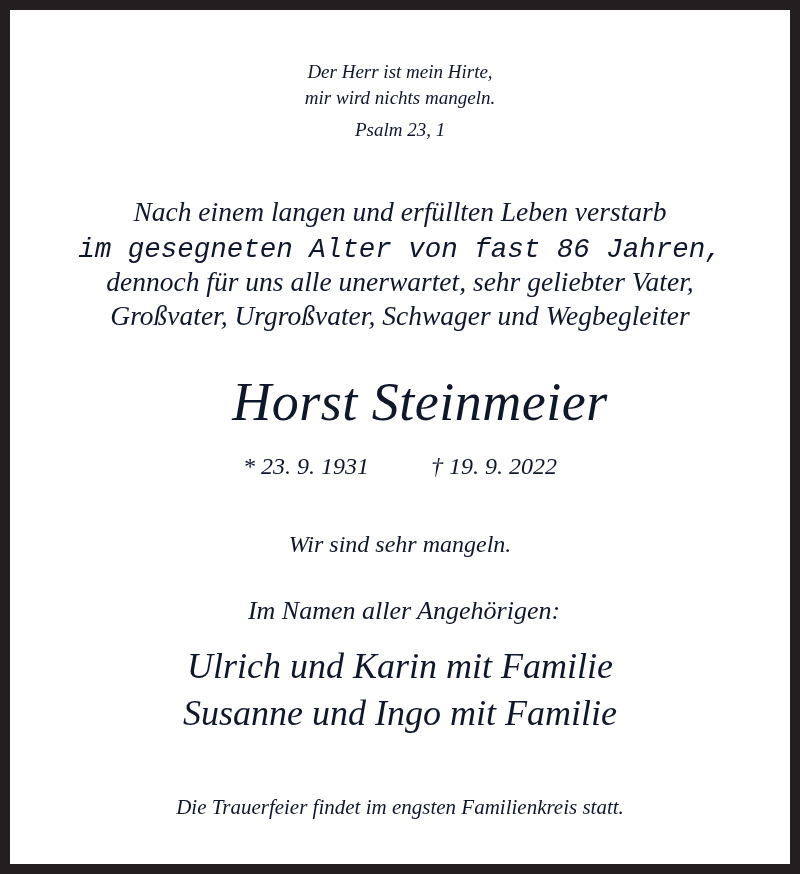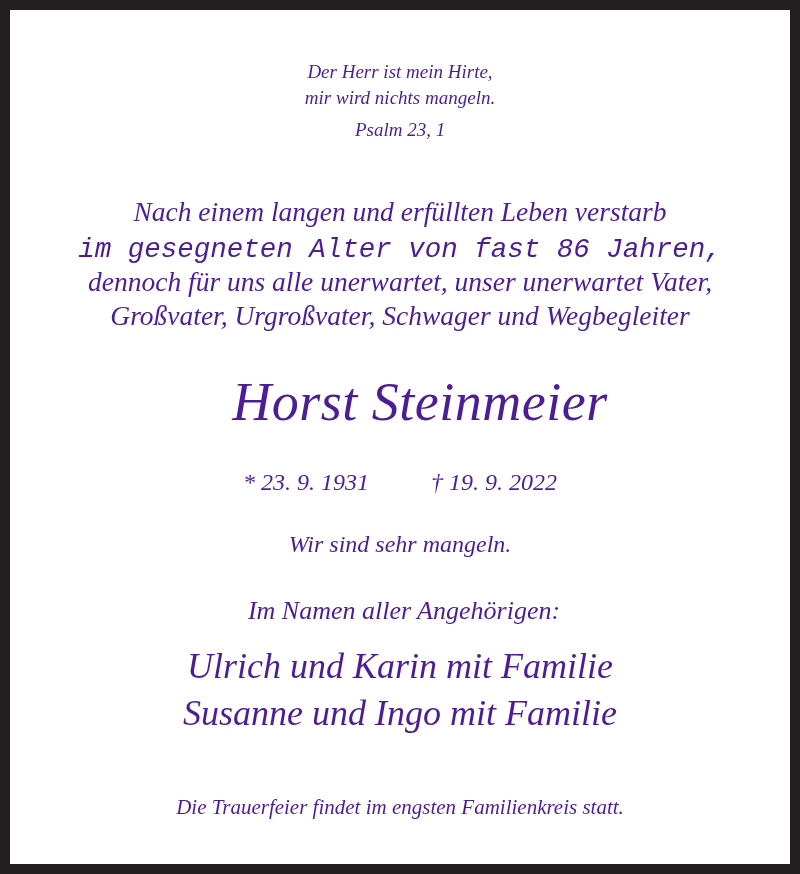--- a/index.html
+++ b/index.html
@@ -9,47 +9,47 @@
     width: 800px; height: 874px;
     box-sizing: border-box;
     border: 10px solid #231f20;
     background: #fff;
   }
   .line {
     position: absolute; left: 0; right: 0;
     text-align: center;
     font-family: "Liberation Serif", "DejaVu Serif", serif;
     font-style: italic;
-    color: #4c1d95;
+    color: #0f172a;
     white-space: nowrap;
     line-height: 1;
   }
   .psalm { font-size: 19px; }
   .main { font-size: 27.5px; }
   .name { font-size: 54px; letter-spacing: 0.5px; padding-left: 40px; }
   .dates { font-size: 24px; }
-  .dates span { display: inline-block; margin-top: 16px; }
+  .dates span { display: inline-block; }
   .dates .gap { width: 62px; }
   .sad { font-size: 24px; }
   .family-intro { font-size: 26px; padding-left: 8px; }
   .family { font-size: 36px; }
   .footer { font-size: 21px; }
 </style>
 </head>
 <body>
 
 <div class="frame"></div>
 
 <div class="line psalm" style="top:62px;">Der Herr ist mein Hirte,</div>
 <div class="line psalm" style="top:88px;">mir wird nichts mangeln.</div>
 <div class="line psalm" style="top:120px;">Psalm 23, 1</div>
 
 <div class="line main" style="top:198px;">Nach einem langen und erfüllten Leben verstarb</div>
 <div class="line main" style="top:236px;font-family:Liberation Mono, monospace;">im gesegneten Alter von fast 86 Jahren,</div>
-<div class="line main" style="top:268px;">dennoch für uns alle unerwartet, unser unerwartet Vater,</div>
+<div class="line main" style="top:268px;">dennoch für uns alle unerwartet, sehr geliebter Vater,</div>
 <div class="line main" style="top:302px;">Großvater, Urgroßvater, Schwager und Wegbegleiter</div>
 
 <div class="line name" style="top:375px;">Horst Steinmeier</div>
 
 <div class="line dates" style="top:454px;">
   <span>* 23. 9. 1931</span><span class="gap"></span><span>† 19. 9. 2022</span>
 </div>
 
 <div class="line sad" style="top:532px;">Wir sind sehr mangeln.</div>
 

